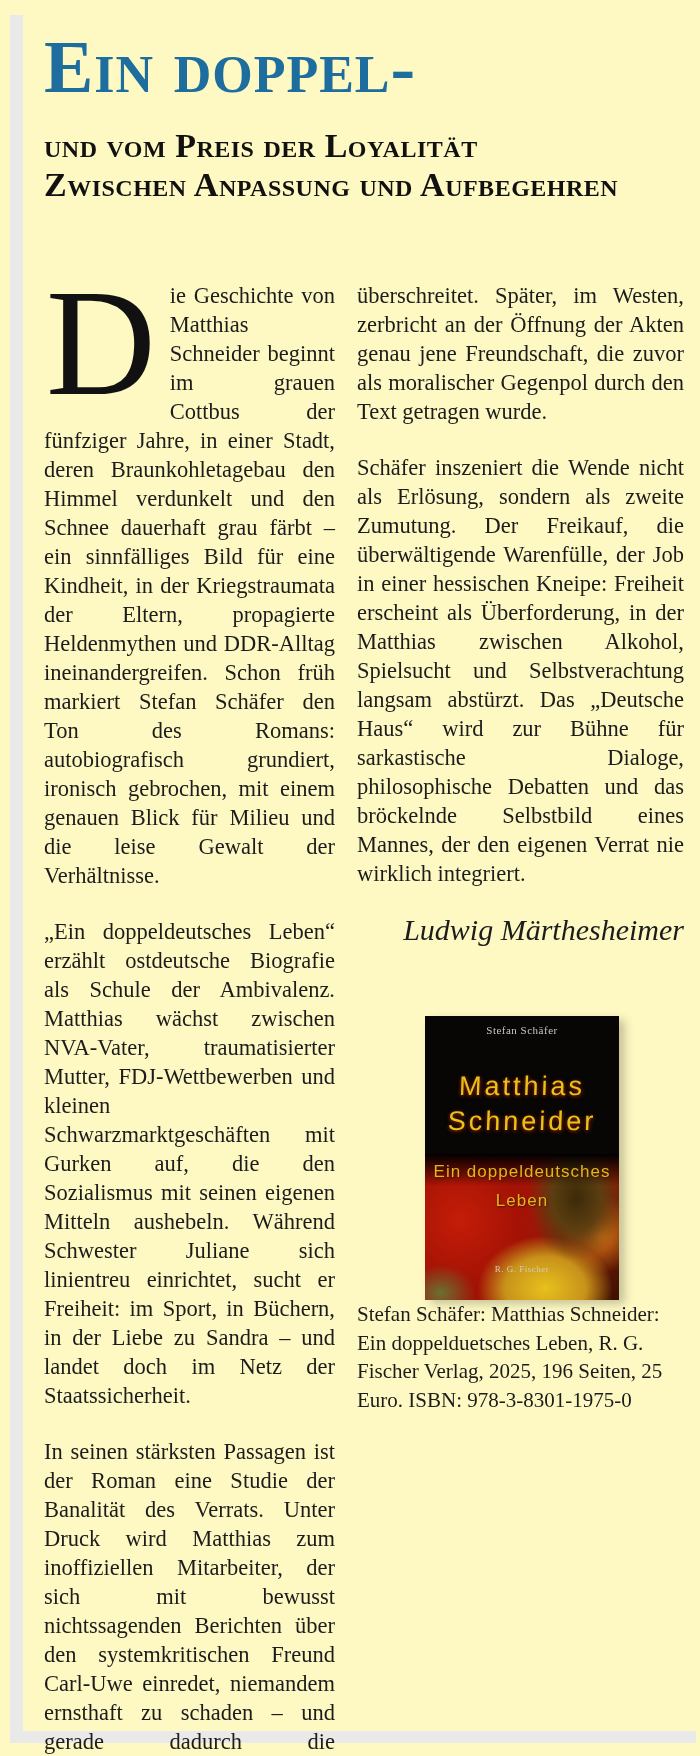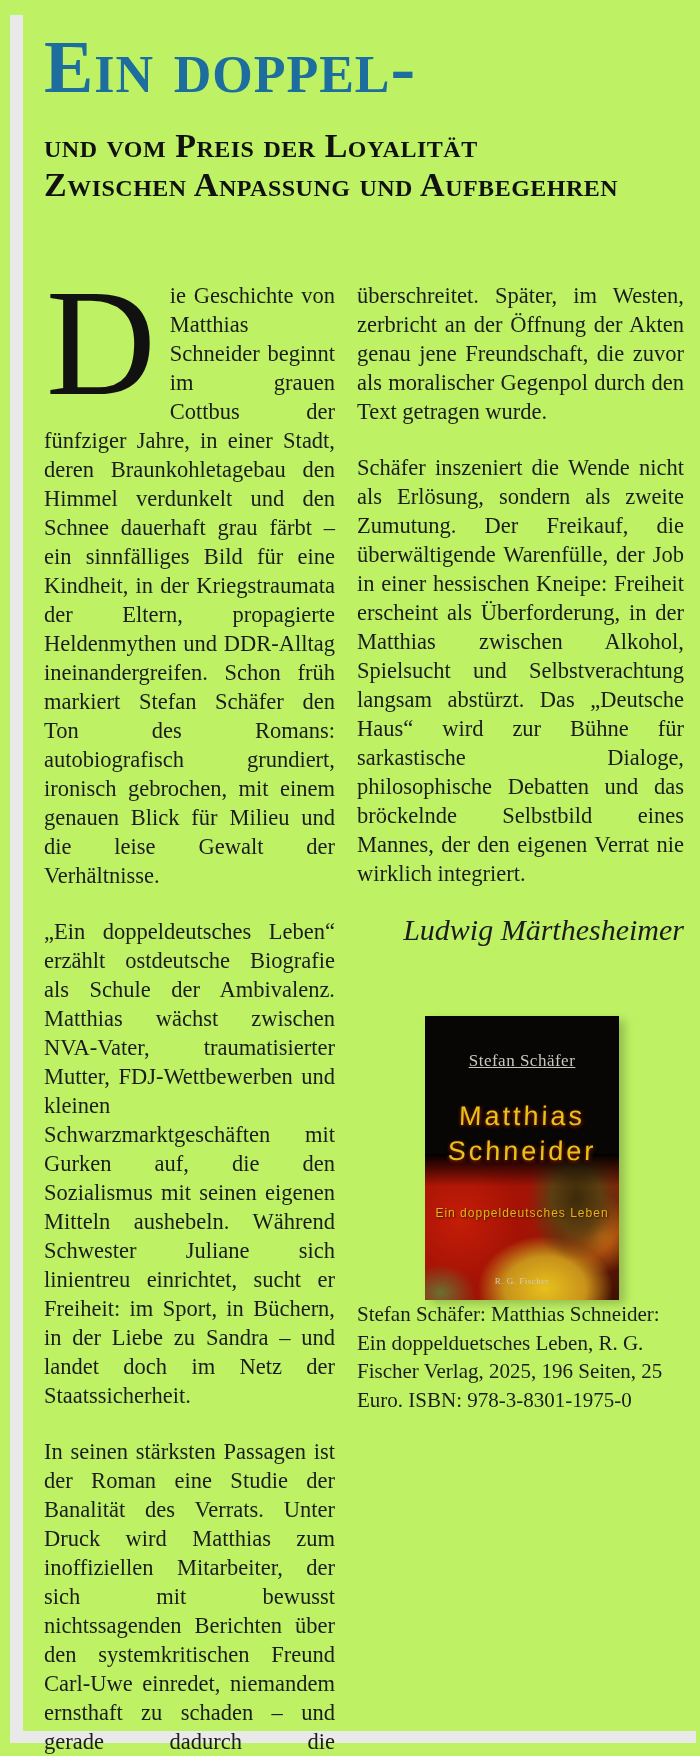--- a/index.html
+++ b/index.html
@@ -1,19 +1,19 @@
 <!DOCTYPE html>
 <html lang="de"><head>
 <meta charset="utf-8">
 <style>
   html,body{margin:0;padding:0;background:#ffffff;}
   .page{
     position:relative;
     width:700px;height:1756px;
-    background:#bef264;
+    background:#fef9c3;
     overflow:hidden;
     font-family:"Liberation Serif", serif;
     color:#1c1c1c;
   }
   
   .edge-left{
     position:absolute;left:10px;top:15px;width:13px;height:1727px;
     background:#e9e9e9;
   }
   .edge-bottom{
@@ -77,51 +77,49 @@
       linear-gradient(180deg,#000000 0%, rgba(0,0,0,0) 22%),
       radial-gradient(ellipse 70px 90px at 78% 30%, #3c2a0a 0%, #5c3e10 35%, rgba(0,0,0,0) 70%),
       radial-gradient(ellipse 60px 60px at 90% 55%, #d97a16 0%, rgba(0,0,0,0) 65%),
       radial-gradient(ellipse 90px 70px at 62% 92%, #e7c11d 0%, #c8921a 45%, rgba(0,0,0,0) 75%),
       radial-gradient(ellipse 50px 40px at 8% 95%, #6b7031 0%, rgba(0,0,0,0) 70%),
       radial-gradient(ellipse 110px 120px at 18% 45%, #c41d07 0%, #a31205 55%, rgba(0,0,0,0) 85%),
       linear-gradient(135deg,#6e0d05 0%, #a81407 45%, #7a1d05 75%, #3a1003 100%);
   }
   .cover-author{
     position:relative;z-index:2;
-    padding-top:30px;
     text-align:center;
-    font-size:17px;
+    font-size:11px;
     color:#c9c6c2;
     letter-spacing:.5px;
-    text-decoration:underline;
   }
   .cover-title{
     position:relative;z-index:2;
     margin-top:24px;
     text-align:center;
     font-family:"Liberation Sans", sans-serif;
     font-size:27px;
     line-height:35px;
     letter-spacing:3px;
     color:#e6c318;
     text-shadow:1px 1px 4px #7e2004, -1px 1px 3px #5c1602;
   }
   .cover-title .line{display:block;transform:skewX(-2deg);}
   .cover-subtitle{
     position:relative;z-index:2;
-    margin-top:30px;
+    margin-top:18px;
     text-align:center;
     font-family:"Liberation Sans", sans-serif;
-    font-size:12px;
+    font-size:17px;
     letter-spacing:1px;
     color:#dfb61b;
     text-shadow:1px 1px 2px #4a1202;
   }
   .cover-publisher{
-    position:absolute;z-index:2;left:0;right:0;bottom:4px;
+    position:absolute;z-index:2;left:0;right:0;bottom:16px;
     text-align:center;
     font-size:9px;
     letter-spacing:.5px;
     color:#d3cabc;
   }
   .citation{
     margin:44px 0 0 0;
     font-size:21px;
     line-height:28.5px;
     text-align:left;

